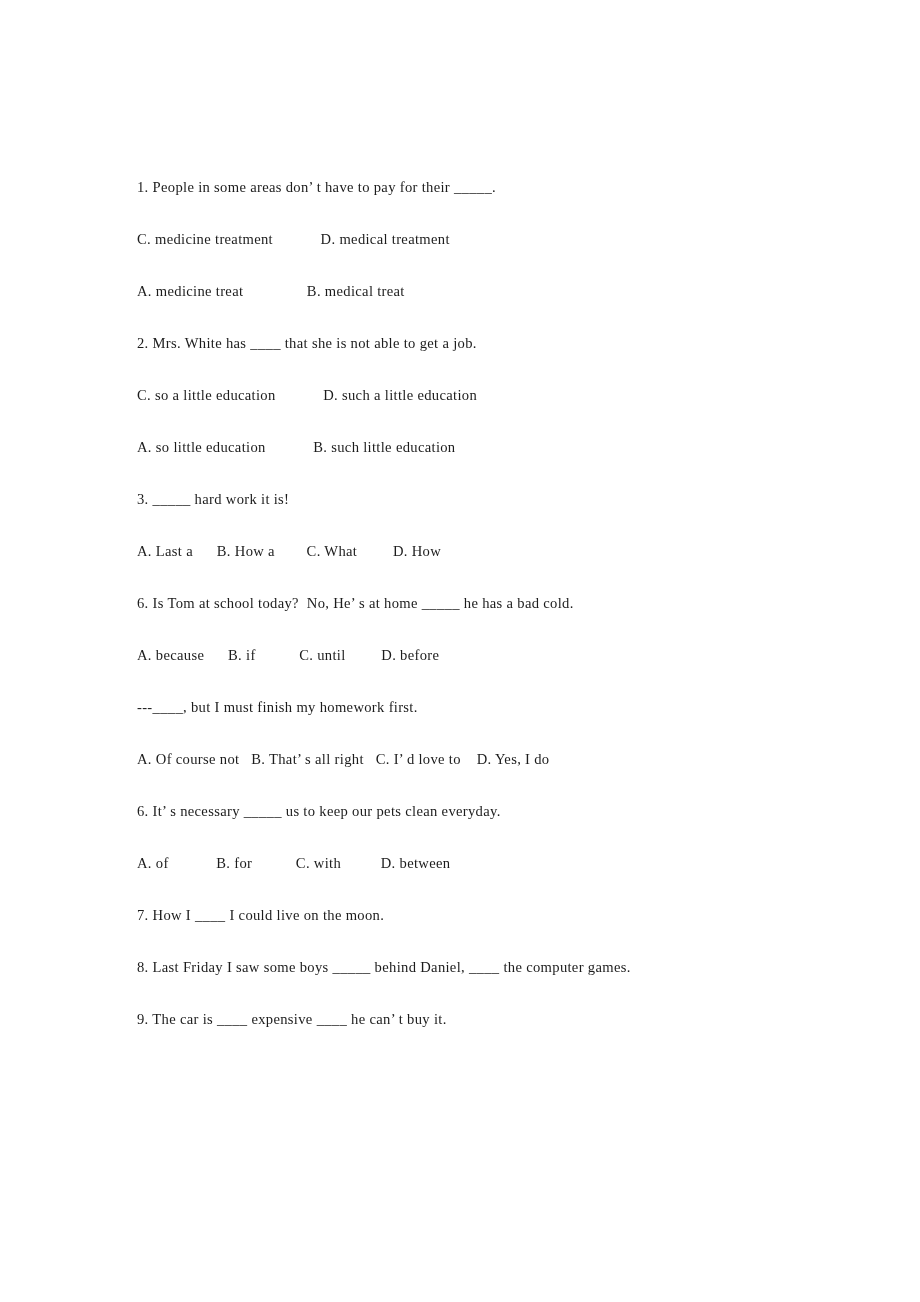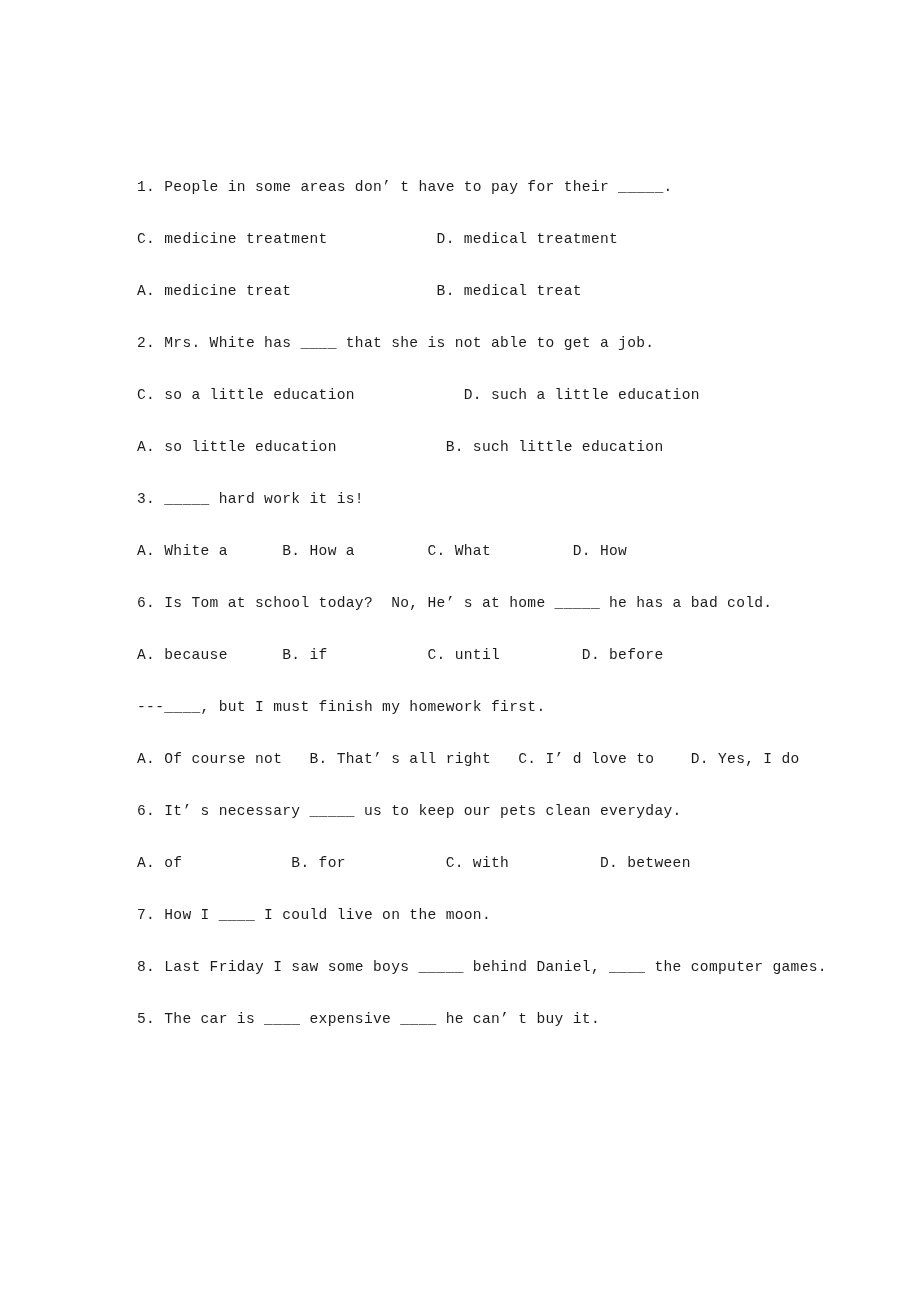--- a/index.html
+++ b/index.html
@@ -31,39 +31,39 @@
     top: 161px;
     width: 700px;
   }
   .doc-line {
     height: 52px;
     line-height: 52px;
     white-space: pre;
     font-size: 14.6px;
     letter-spacing: 0.32px;
     color: #1c1c1c;
-    font-family: Liberation Mono, monospace;
+    font-family: Liberation Serif, serif;
   }
 </style>
 </head>
 <body>
 
 <div id="page">
   <div id="doc-body">
     <div class="doc-line">1. People in some areas don’ t have to pay for their _____.</div>
     <div class="doc-line">C. medicine treatment            D. medical treatment</div>
     <div class="doc-line">A. medicine treat                B. medical treat</div>
     <div class="doc-line">2. Mrs. White has ____ that she is not able to get a job.</div>
     <div class="doc-line">C. so a little education            D. such a little education</div>
     <div class="doc-line">A. so little education            B. such little education</div>
     <div class="doc-line">3. _____ hard work it is!</div>
-    <div class="doc-line">A. White a      B. How a        C. What         D. How</div>
+    <div class="doc-line">A. Last a      B. How a        C. What         D. How</div>
     <div class="doc-line">6. Is Tom at school today?  No, He’ s at home _____ he has a bad cold.</div>
     <div class="doc-line">A. because      B. if           C. until         D. before</div>
     <div class="doc-line">---____, but I must finish my homework first.</div>
     <div class="doc-line">A. Of course not   B. That’ s all right   C. I’ d love to    D. Yes, I do</div>
     <div class="doc-line">6. It’ s necessary _____ us to keep our pets clean everyday.</div>
     <div class="doc-line">A. of            B. for           C. with          D. between</div>
     <div class="doc-line">7. How I ____ I could live on the moon.</div>
     <div class="doc-line">8. Last Friday I saw some boys _____ behind Daniel, ____ the computer games.</div>
-    <div class="doc-line">5. The car is ____ expensive ____ he can’ t buy it.</div>
+    <div class="doc-line">9. The car is ____ expensive ____ he can’ t buy it.</div>
   </div>
 </div>
 
 </body></html>

